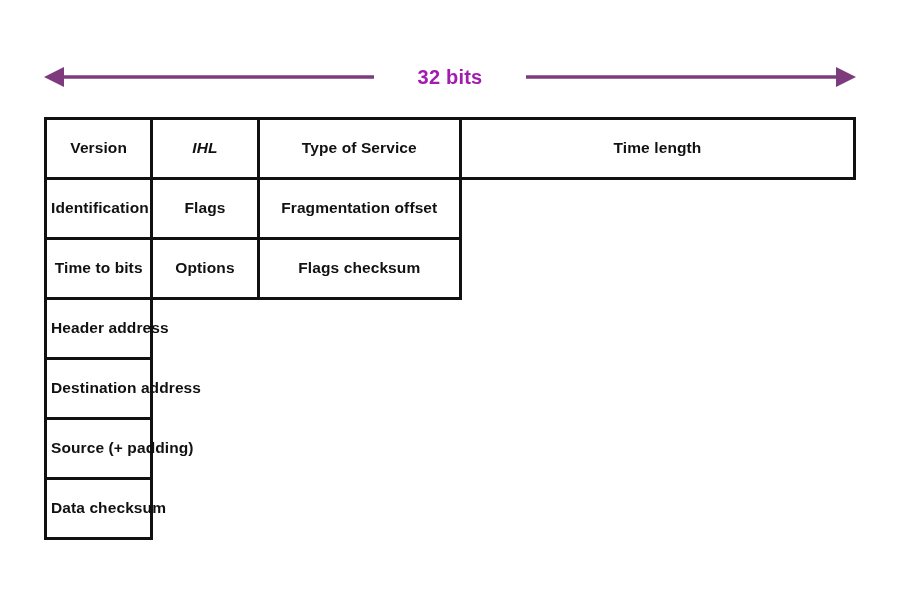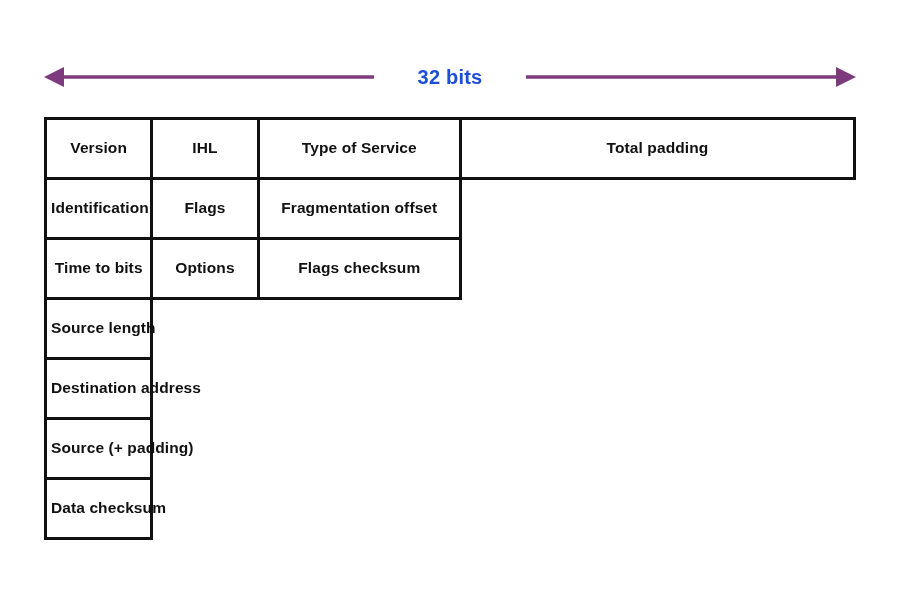--- a/index.html
+++ b/index.html
@@ -38,21 +38,21 @@
   }
   .scale-arrow-svg {
     display: block;
     flex: 0 0 auto;
   }
   .scale-label {
     flex: 0 0 auto;
     font-size: 20px;
     font-weight: bold;
     letter-spacing: 0.2px;
-    color: #1d4ed8;
+    color: #a21caf;
     white-space: nowrap;
     padding: 0 14px;
     line-height: 1;
   }
 
   
   .header-table {
     position: absolute;
     left: 44px;
     top: 117px;
@@ -91,36 +91,36 @@
     <svg class="scale-arrow-svg" width="330" height="24" viewBox="0 0 330 24" aria-hidden="true">
       <line x1="0" y1="12" x2="314" y2="12" stroke="#7d3b7d" stroke-width="3.5"></line>
       <polygon points="330,12 310,2 310,22" fill="#7d3b7d"></polygon>
     </svg>
   </div>
 
   <table class="header-table">
     <tbody>
         <tr>
           <td style="width: 12.5%;">Version</td>
-          <td style="width: 12.5%;">IHL</td>
+          <td style="width: 12.5%; font-style: italic;">IHL</td>
           <td style="width: 25%;">Type of Service</td>
-          <td style="width: 50%;">Total padding</td>
+          <td style="width: 50%;">Time length</td>
         </tr>
         <tr>
           <td style="width: 50%;">Identification</td>
           <td style="width: 9.375%;">Flags</td>
           <td style="width: 40.625%;">Fragmentation offset</td>
         </tr>
         <tr>
           <td style="width: 25%;">Time to bits</td>
           <td style="width: 25%;">Options</td>
           <td style="width: 50%;">Flags checksum</td>
         </tr>
         <tr>
-          <td style="width: 100%;">Source length</td>
+          <td style="width: 100%;">Header address</td>
         </tr>
         <tr>
           <td style="width: 100%; text-align: right;">Destination address</td>
         </tr>
         <tr>
           <td style="width: 100%;">Source (+ padding)</td>
         </tr>
         <tr>
           <td style="width: 100%;">Data checksum</td>
         </tr>

